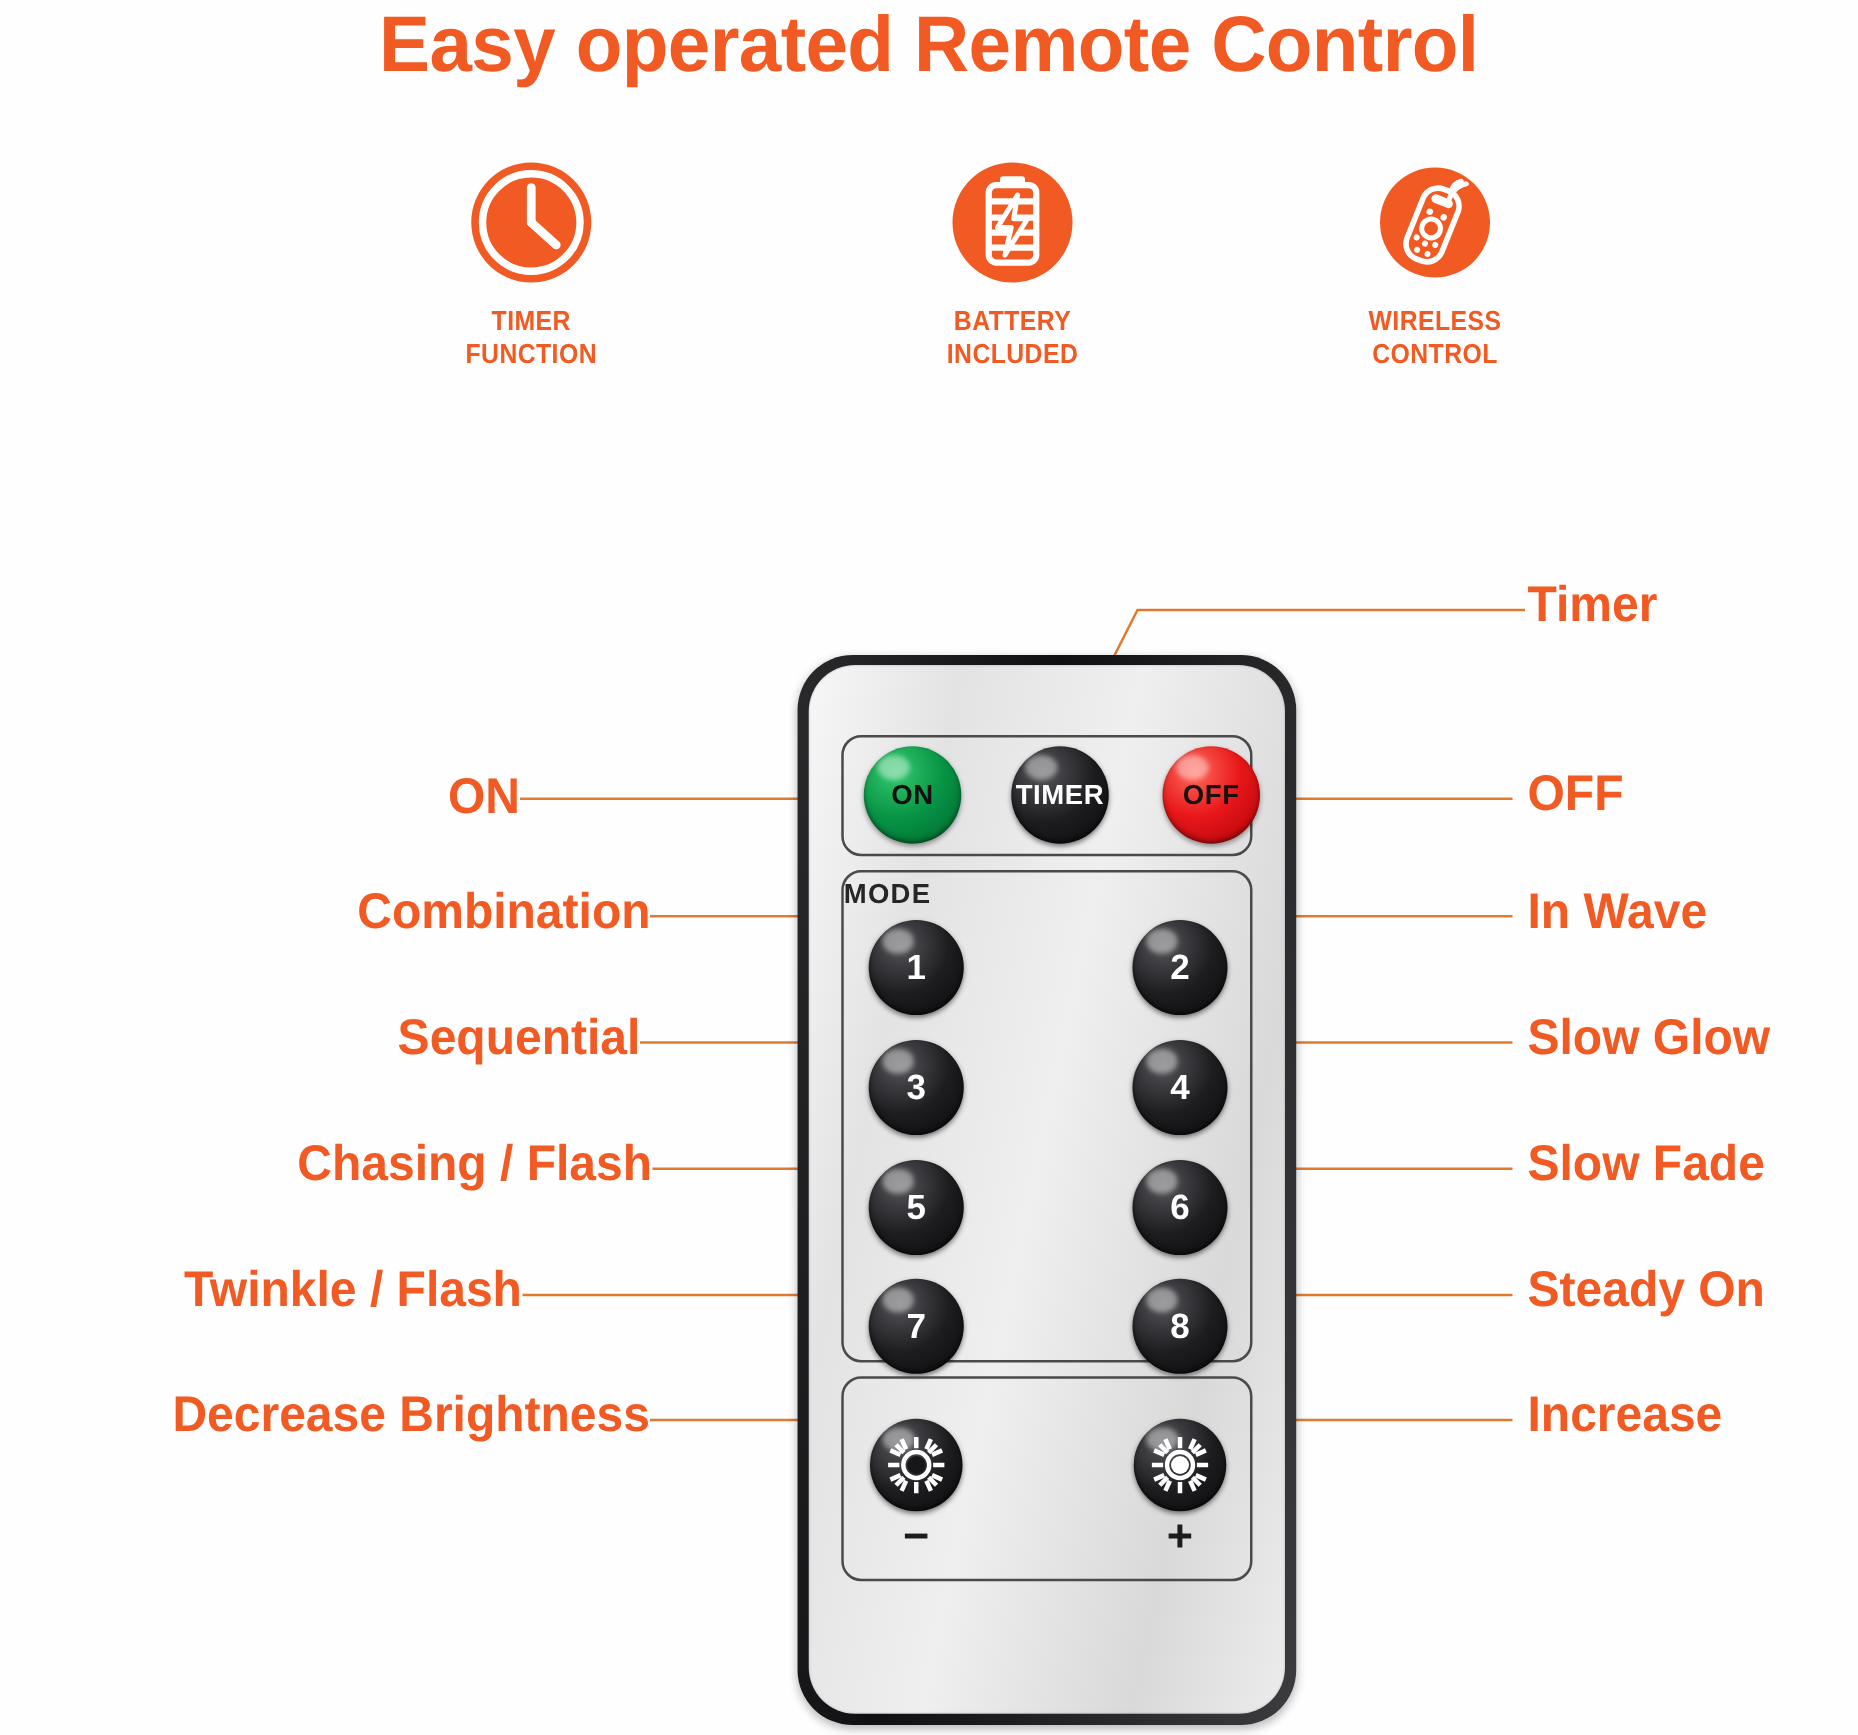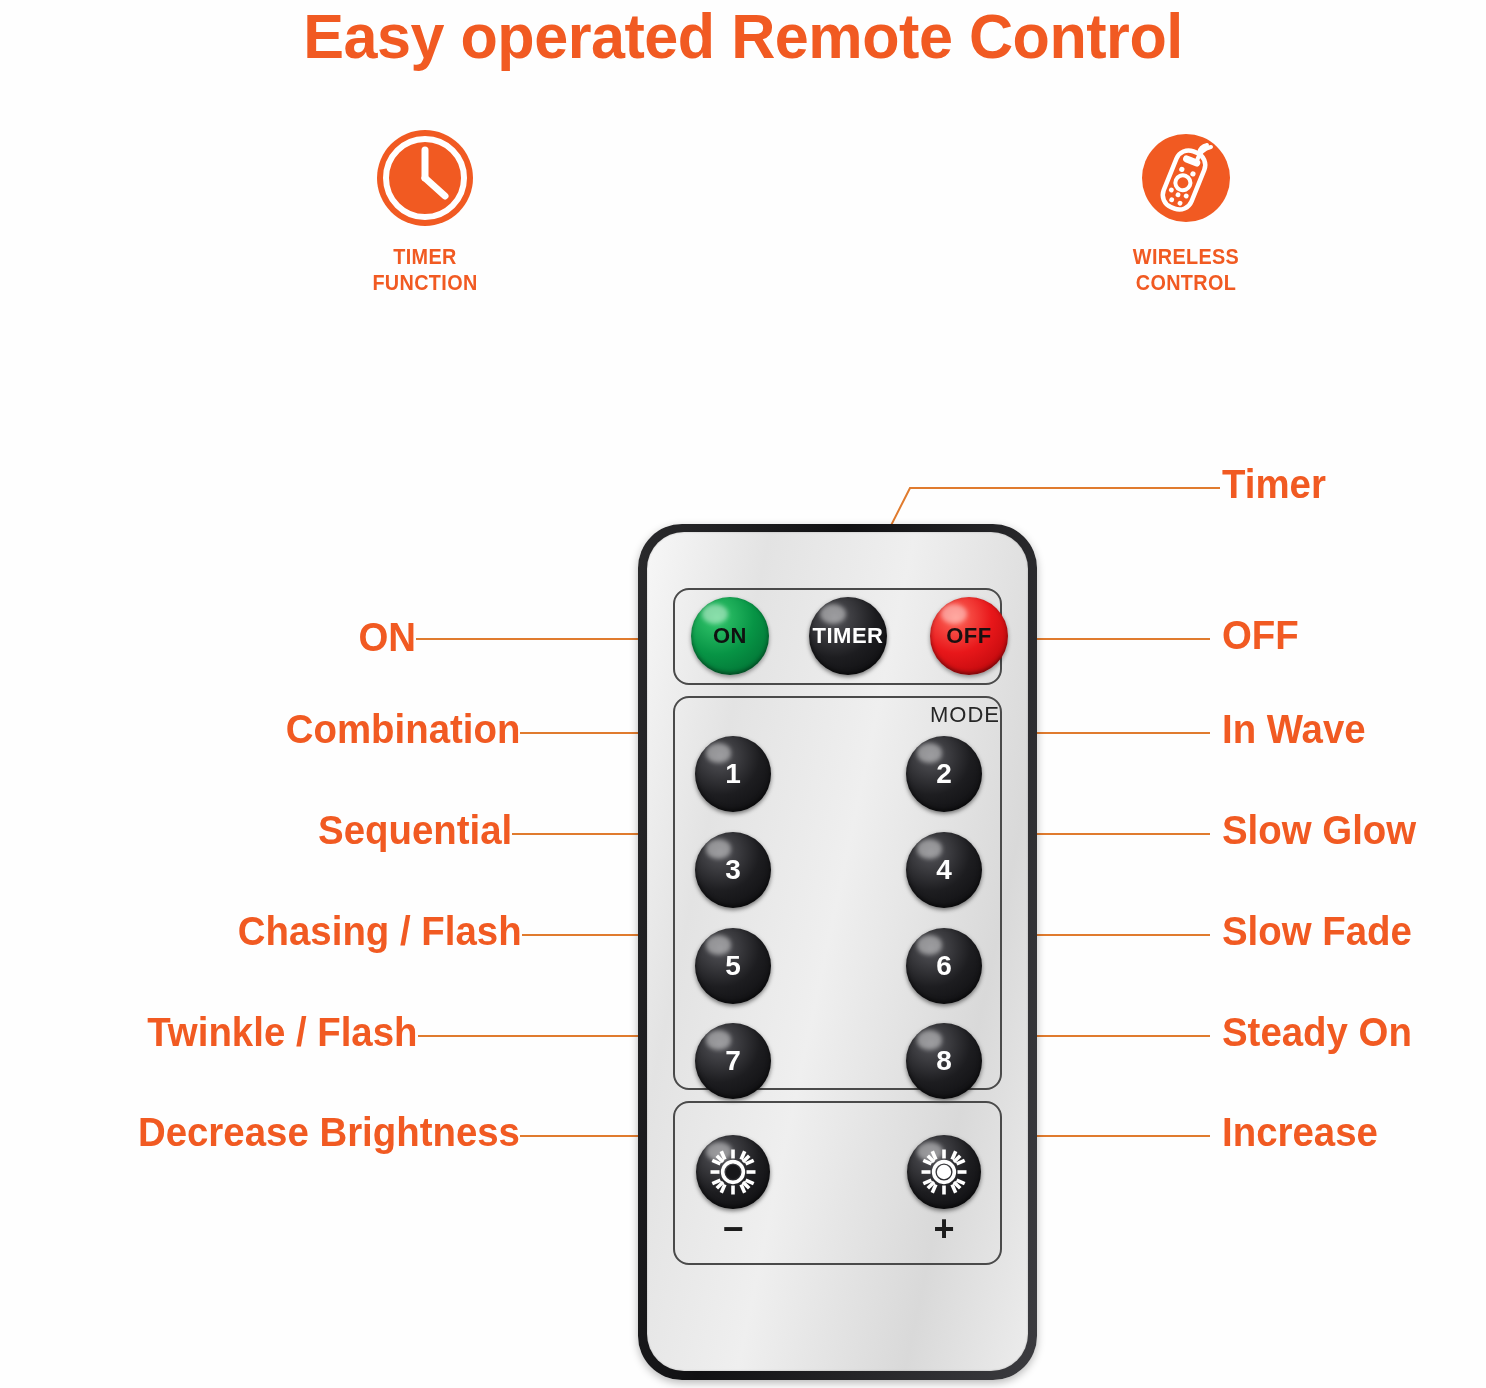--- a/index.html
+++ b/index.html
@@ -21,21 +21,21 @@
   #features { position:absolute; top:128px; left:0; width:1486px; height:200px; }
   .feature { position:absolute; width:300px; text-align:center; }
   .feature-icon { width:100px; height:100px; margin:0 auto 16px; }
   .feature-label {
     font-size:22px; font-weight:bold; color:#F15A22;
     line-height:1.18; letter-spacing:0.4px;
     transform:scaleX(0.9); transform-origin:center top;
   }
   #feat-0 { left:275px; }
   #feat-1 { left:660px; }
-  #feat-2 { left:1036px; }
+  #feat-2 { left:998px; }
 
   
   #remote {
     position:absolute; left:638px; top:524px; width:399px; height:856px;
     border-radius:44px;
     background:linear-gradient(100deg,#2a2a2c 0%,#101012 38%,#3c3c40 100%);
     box-shadow:0 3px 8px rgba(0,0,0,0.28);
     z-index:5;
   }
   #remote-face {
@@ -46,22 +46,22 @@
   }
   .panel {
     position:absolute; left:26px; right:26px;
     border:2px solid #4a4a4a; border-radius:16px;
   }
   #panel-power { top:56px;  height:97px; }
   #panel-mode  { top:164px; height:394px; }
   #panel-dim   { top:569px; height:164px; }
 
   .panel-label {
-    position:absolute; top:4px; left:0; width:100%; text-align:right;
-    font-size:22px; color:#262626; letter-spacing:1px; font-weight:normal;
+    position:absolute; top:4px; left:0; width:100%; text-align:left;
+    font-size:22px; color:#262626; letter-spacing:1px; font-weight:bold;
   }
 
   
   .btn {
     position:absolute; border-radius:50%;
     display:flex; align-items:center; justify-content:center;
     font-weight:bold; user-select:none;
   }
   .btn::after {
     content:""; position:absolute; left:14%; top:9%;
@@ -142,20 +142,40 @@
         <line x1="50" y1="50" x2="50" y2="22" stroke="#ffffff" stroke-width="7" stroke-linecap="round"></line>
         <line x1="50" y1="50" x2="70" y2="68" stroke="#ffffff" stroke-width="7" stroke-linecap="round"></line>
       </svg>
     </div>
     <div class="feature-label">
       <span>TIMER</span><br>
       <span>FUNCTION</span>
     </div>
   </div>
 
+  <div class="feature" id="feat-1">
+    <div class="feature-icon">
+      <svg viewBox="0 0 100 100" width="100" height="100">
+        <circle cx="50" cy="50" r="48" fill="#F15A22"></circle>
+        <rect x="40" y="13" width="20" height="8" rx="2.5" fill="#ffffff"></rect>
+        <rect x="31" y="20" width="38" height="62" rx="6" fill="none" stroke="#ffffff" stroke-width="5"></rect>
+        <g fill="none" stroke="#ffffff" stroke-width="5">
+          <line x1="33" y1="33" x2="67" y2="33"></line>
+          <line x1="33" y1="46" x2="67" y2="46"></line>
+          <line x1="33" y1="58" x2="67" y2="58"></line>
+          <line x1="33" y1="70" x2="67" y2="70"></line>
+        </g>
+        <path d="M54 28 L38 54 L49 54 L44 76 L62 47 L51 47 Z" fill="#F15A22" stroke="#ffffff" stroke-width="4" stroke-linejoin="round"></path>
+      </svg>
+    </div>
+    <div class="feature-label">
+      <span>BATTERY</span><br>
+      <span>INCLUDED</span>
+    </div>
+  </div>
 
   <div class="feature" id="feat-2">
     <div class="feature-icon">
       <svg viewBox="0 0 100 100" width="100" height="100">
         <circle cx="50" cy="50" r="44" fill="#F15A22"></circle>
         <g transform="rotate(22 48 52)">
           <rect x="33" y="22" width="30" height="60" rx="13" fill="none" stroke="#ffffff" stroke-width="4.5"></rect>
           <rect x="39" y="28" width="18" height="7" rx="3.5" fill="#ffffff"></rect>
           <circle cx="42" cy="43" r="2.6" fill="#ffffff"></circle>
           <circle cx="54" cy="43" r="2.6" fill="#ffffff"></circle>

